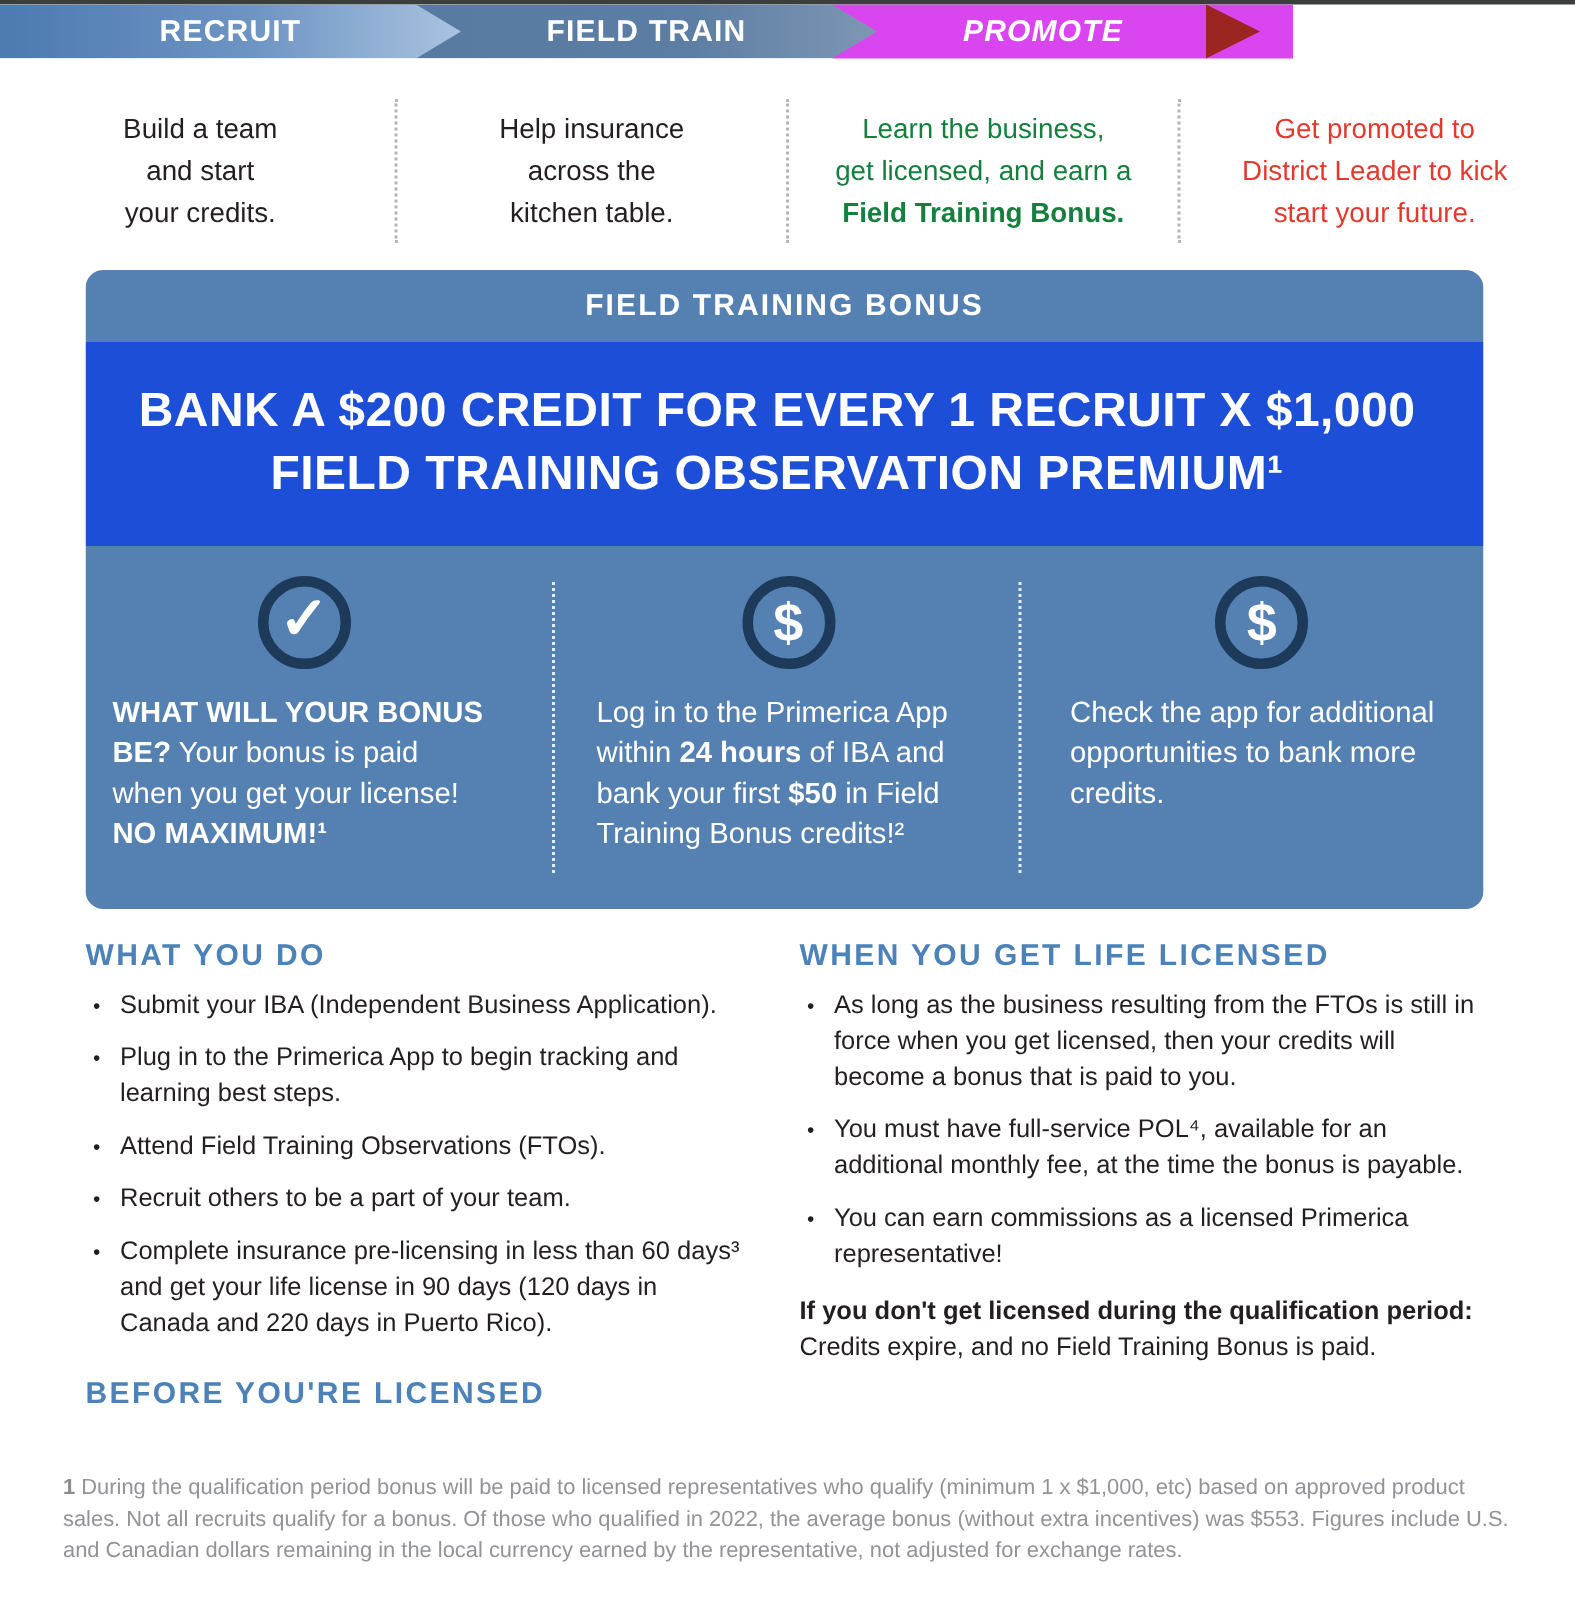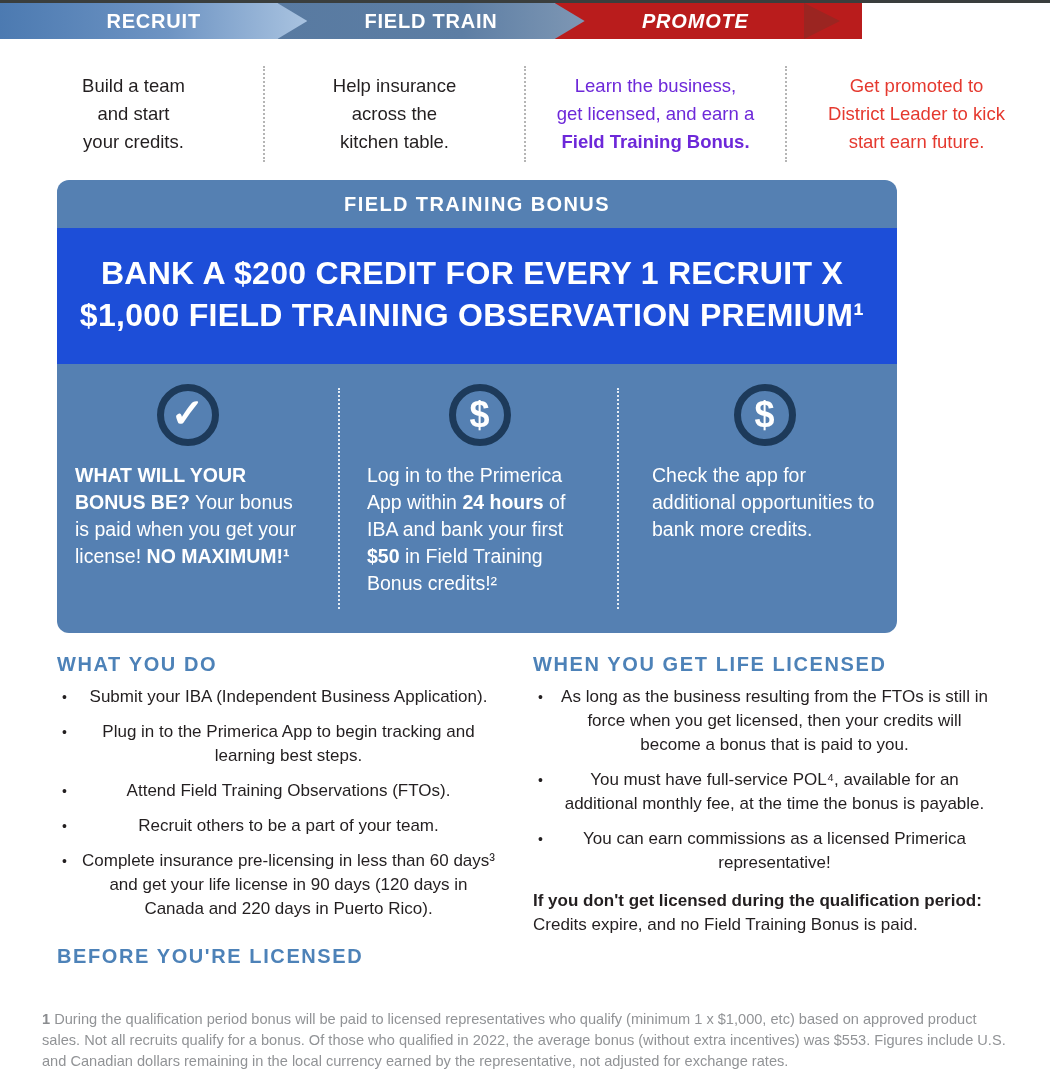--- a/index.html
+++ b/index.html
@@ -19,46 +19,46 @@
     flex:1; position:relative;
     display:flex; align-items:center; justify-content:center;
   }
   .seg-clip {
     clip-path: polygon(0 0, calc(100% - 30px) 0, 100% 50%, calc(100% - 30px) 100%, 0 100%);
     margin-right:-30px;
   }
   .seg1 { background:linear-gradient(90deg,#4c7ab1 0%, #6e94c3 55%, #a9c3e0 100%); z-index:4; }
   .seg2 { background:linear-gradient(90deg,#587aa1 0%, #5d7ea4 60%, #7e97b4 100%); z-index:3; }
   .seg3 { background:linear-gradient(90deg,#24405e 0%, #35506e 55%, #7a93af 100%); z-index:2; }
-  .seg4 { background:#b91c1c; z-index:1; }
+  .seg4 { background:#d946ef; z-index:1; }
   .seg .label {
     color:#fff; font-weight:bold; font-size:20px; letter-spacing:.8px;
   }
   .seg4 .label { font-style:italic; padding-right:26px; }
   .seg4 .tip {
     position:absolute; right:22px; top:0; width:36px; height:100%;
     background:#9b2521;
     clip-path: polygon(0 0, 100% 50%, 0 100%);
   }
 
   
   .steps-row {
     display:flex; margin-top:27px; padding:0 4px;
   }
   .step {
     flex:1; text-align:center; font-size:18.5px; line-height:28px;
     padding:6px 14px;
   }
   .step + .step { border-left:2px dotted #b5b5b5; }
-  .step-license { color:#6d28d9; }
+  .step-license { color:#15803d; }
   .step-promote { color:#e5392f; }
 
   
   .panel {
-    margin:18px 57px 0 57px; width:840px;
+    margin:18px 57px 0 57px; width:932px;
     border-radius:12px; overflow:hidden;
   }
   .panel-header {
     background:#5580b2; color:#fff; text-align:center;
     font-weight:bold; font-size:20px; letter-spacing:1.4px;
     padding:13px 0 12px 0;
   }
   .panel-headline {
     background:#1d4ed8; color:#fff; text-align:center;
     font-weight:bold; font-size:32px; line-height:42px; letter-spacing:.3px;
@@ -93,21 +93,21 @@
   .col-left  { width:468px; padding-right:28px; }
   .col-right { flex:1; padding-left:8px; }
   .sec-head {
     color:#4d82b8; font-weight:bold; font-size:20px; letter-spacing:1.6px;
     margin-bottom:9px;
   }
   .sec-head.mt { margin-top:24px; }
   ul.bullets { list-style:none; }
   ul.bullets li {
     position:relative; padding-left:23px; margin-bottom:11px;
-    font-size:17px; line-height:24px;text-align:center;
+    font-size:17px; line-height:24px;
   }
   ul.bullets li::before {
     content:"•"; position:absolute; left:5px; top:0; font-size:14px;
   }
   .para { font-size:17px; line-height:24px; }
   .para-gap { margin-top:14px; }
 
   
   .footnote {
     margin-top:32px; padding:0 40px 0 42px;
@@ -143,21 +143,21 @@
       <div>kitchen table.</div>
     </div>
   <div class="step step-license">
       <div>Learn the business,</div>
       <div>get licensed, and earn a</div>
       <div class="b">Field Training Bonus.</div>
     </div>
   <div class="step step-promote">
       <div>Get promoted to</div>
       <div>District Leader to kick</div>
-      <div>start earn future.</div>
+      <div>start your future.</div>
     </div>
 </div>
 
 <div class="panel">
   <div class="panel-header">FIELD TRAINING BONUS</div>
   <div class="panel-headline">BANK A $200 CREDIT FOR EVERY 1 RECRUIT X $1,000 FIELD TRAINING OBSERVATION PREMIUM¹</div>
   <div class="panel-body">
     <span class="vsep vsep-1"></span>
     <span class="vsep vsep-2"></span>
 

